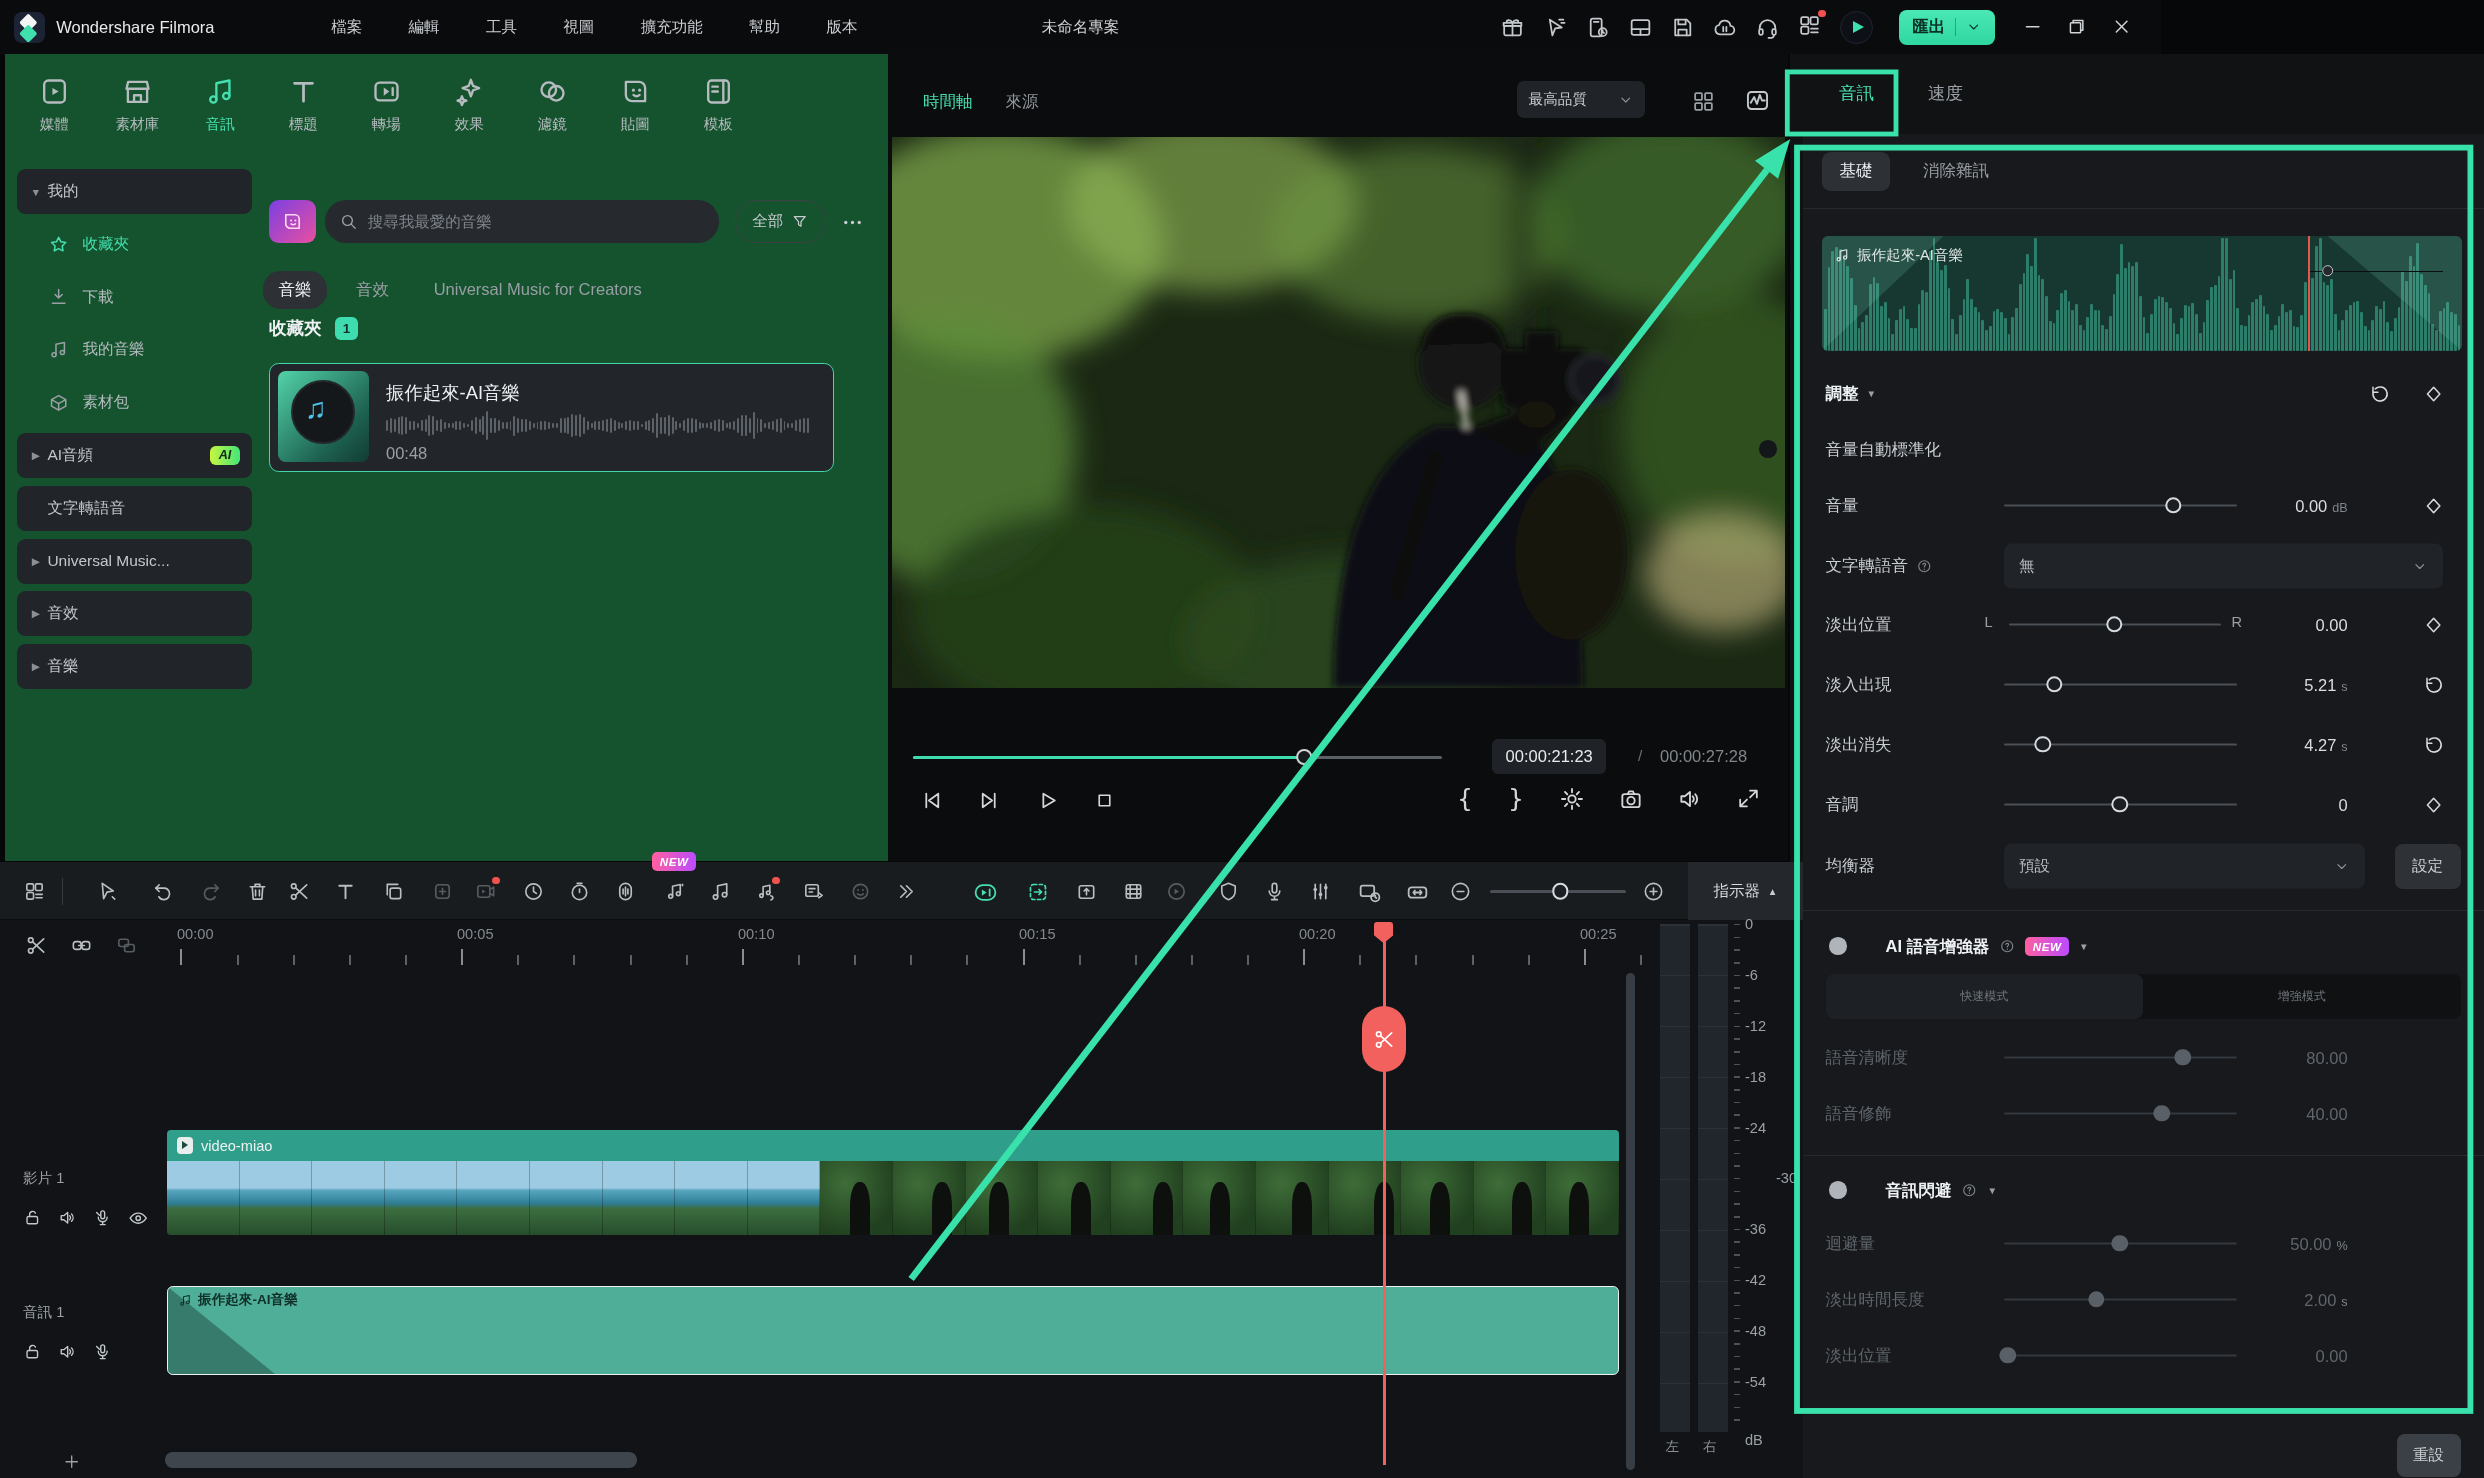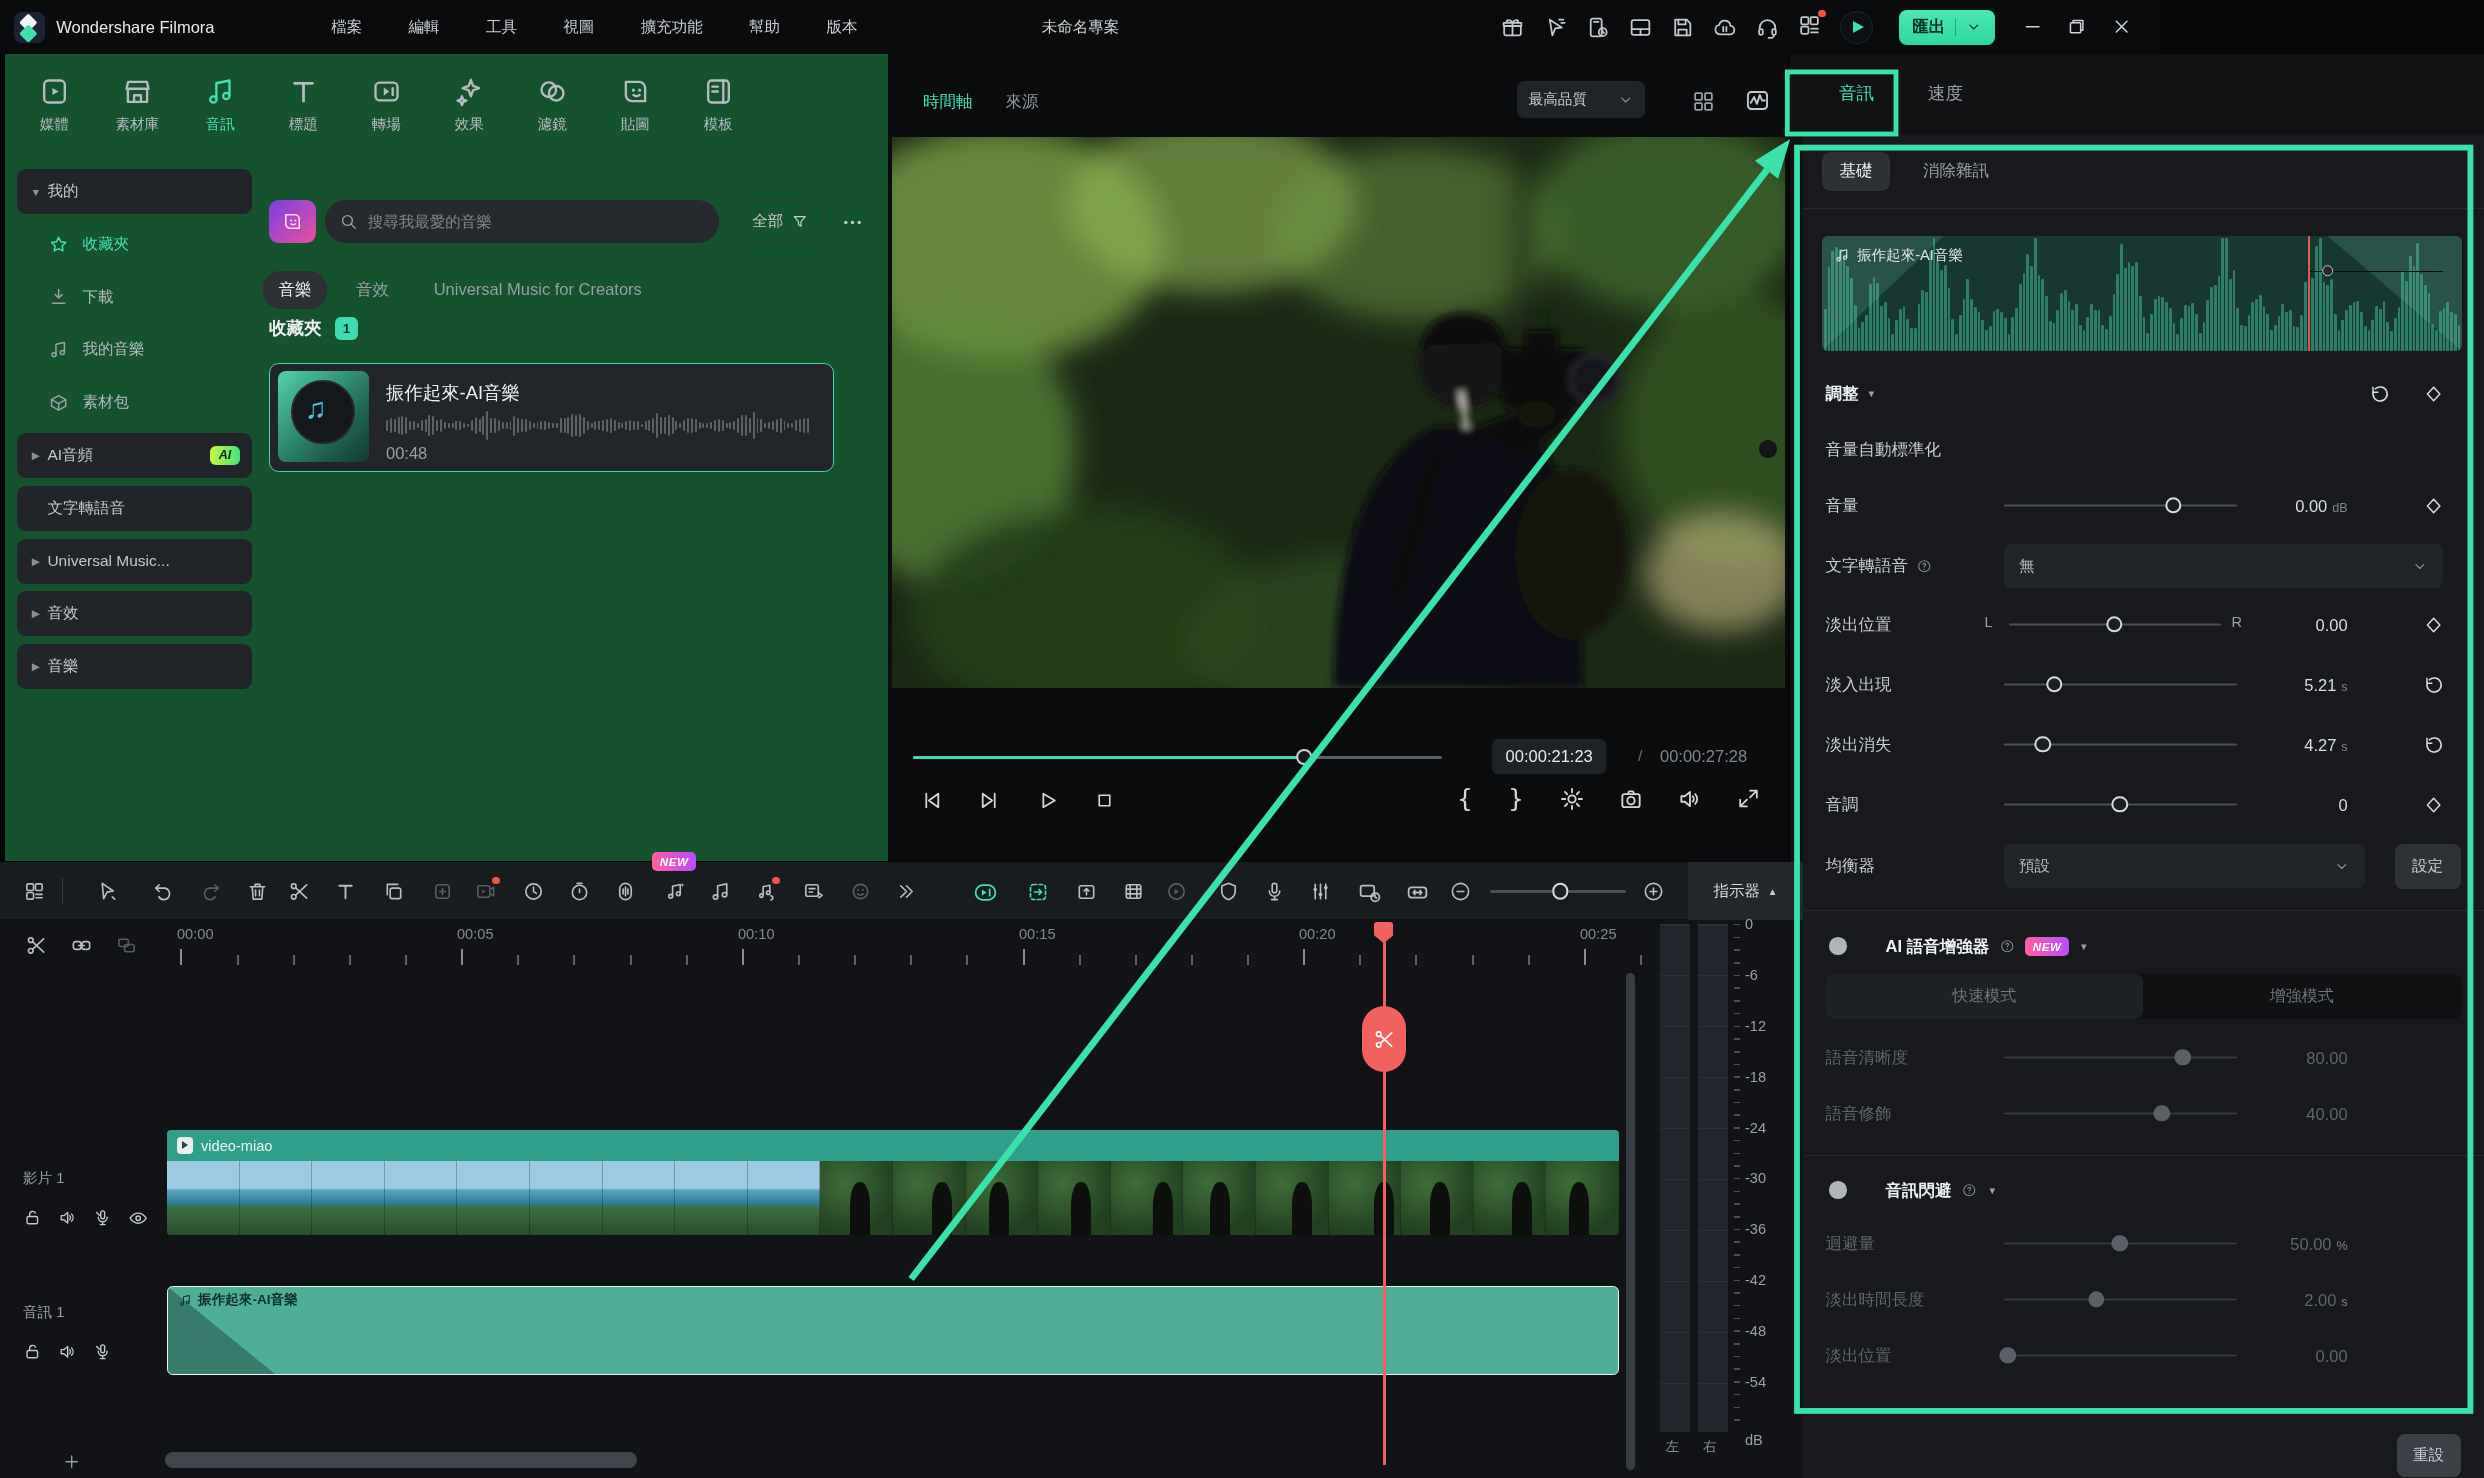--- a/index.html
+++ b/index.html
@@ -101,21 +101,21 @@
   .tg{width:45px;height:23px;border-radius:11.6px;background:#2e3338;position:relative;flex:0 0 auto}
   .tg.on{background:#3fdfae}
   .tg i{position:absolute;top:2.9px;left:3.9px;width:17.5px;height:17.5px;border-radius:50%;background:#aeb4ba}
   .tg.on i{left:auto;right:2.9px;background:#14171a}
   .rsel{position:absolute;left:201px;top:50%;transform:translateY(-50%);height:45px;background:#202327;border-radius:7.8px;
     display:flex;align-items:center;justify-content:space-between;padding:0 15.5px;font-size:15.5px;color:#b9bec3}
   .divline{position:absolute;left:0;width:681px;height:1px;background:#26292d}
   .newbadge{background:linear-gradient(90deg,#ff5fa0,#bb4bff);color:#fff;font-size:11.6px;font-weight:bold;font-style:italic;
     padding:2.9px 7.8px;border-radius:4.9px;letter-spacing:0.5px}
   #seg{position:absolute;left:23px;top:0;width:635px;height:45px;background:#0f1113;border-radius:7.8px;display:flex}
-  #seg div{flex:1;display:flex;align-items:center;justify-content:center;font-size:16px;color:#70767c;border-radius:7.8px}
+  #seg div{flex:1;display:flex;align-items:center;justify-content:center;font-size:12px;color:#70767c;border-radius:7.8px}
   #seg .segon{background:#1d2125}
   #reset-btn{position:absolute;right:23px;top:1300px;width:64px;height:43px;background:#3a4046;border-radius:7.8px;
     display:flex;align-items:center;justify-content:center;font-size:15.5px;color:#c9cdd1}
   
   #timeline{position:absolute;left:0;top:862px;width:1803px;height:617px;background:#111316}
   #tl-toolbar{position:absolute;left:0;top:0;width:1803px;height:58px;background:#191c1f;border-bottom:1px solid #0b0c0d}
   .tl-ic{position:absolute;top:17.5px;color:#b9bec3}
   .tl-ic.dis{color:#565c62}
   .tl-ic.teal{color:#45e0b0}
   #indicator{position:absolute;right:0;top:0;width:115px;height:58px;background:#24272b;display:flex;align-items:center;justify-content:center;gap:7.8px;font-size:15.5px;color:#d7dbde}
@@ -2510,21 +2510,21 @@
     <div class="mbar" style="left:46px"></div>
     <div id="mticks"></div>
     <span class="chlab" style="left:13.6px">左</span>
     <span class="chlab" style="left:51px">右</span>
     <span class="mlab" style="top:510px">dB</span>
   <span class="mlab" style="top: -5.8px;">0</span>
       <span class="mlab" style="top: 45px;">-6</span>
       <span class="mlab" style="top: 96px;">-12</span>
       <span class="mlab" style="top: 147px;">-18</span>
       <span class="mlab" style="top: 198px;">-24</span>
-      <span class="mlab" style="top: 248px;">-30</span>
+      <span class="mlab" style="top: 248px; margin-left: 31px;">-30</span>
       <span class="mlab" style="top: 299px;">-36</span>
       <span class="mlab" style="top: 350px;">-42</span>
       <span class="mlab" style="top: 401px;">-48</span>
       <span class="mlab" style="top: 452px;">-54</span>
     </div>
 
   <i class="ic abs" style="left:62px;top:590px;width:19.4px;height:19.4px;color:#9aa0a6">
       <svg viewBox="0 0 24 24">
         <path d="M12 5v14M5 12h14"></path>
       </svg>

